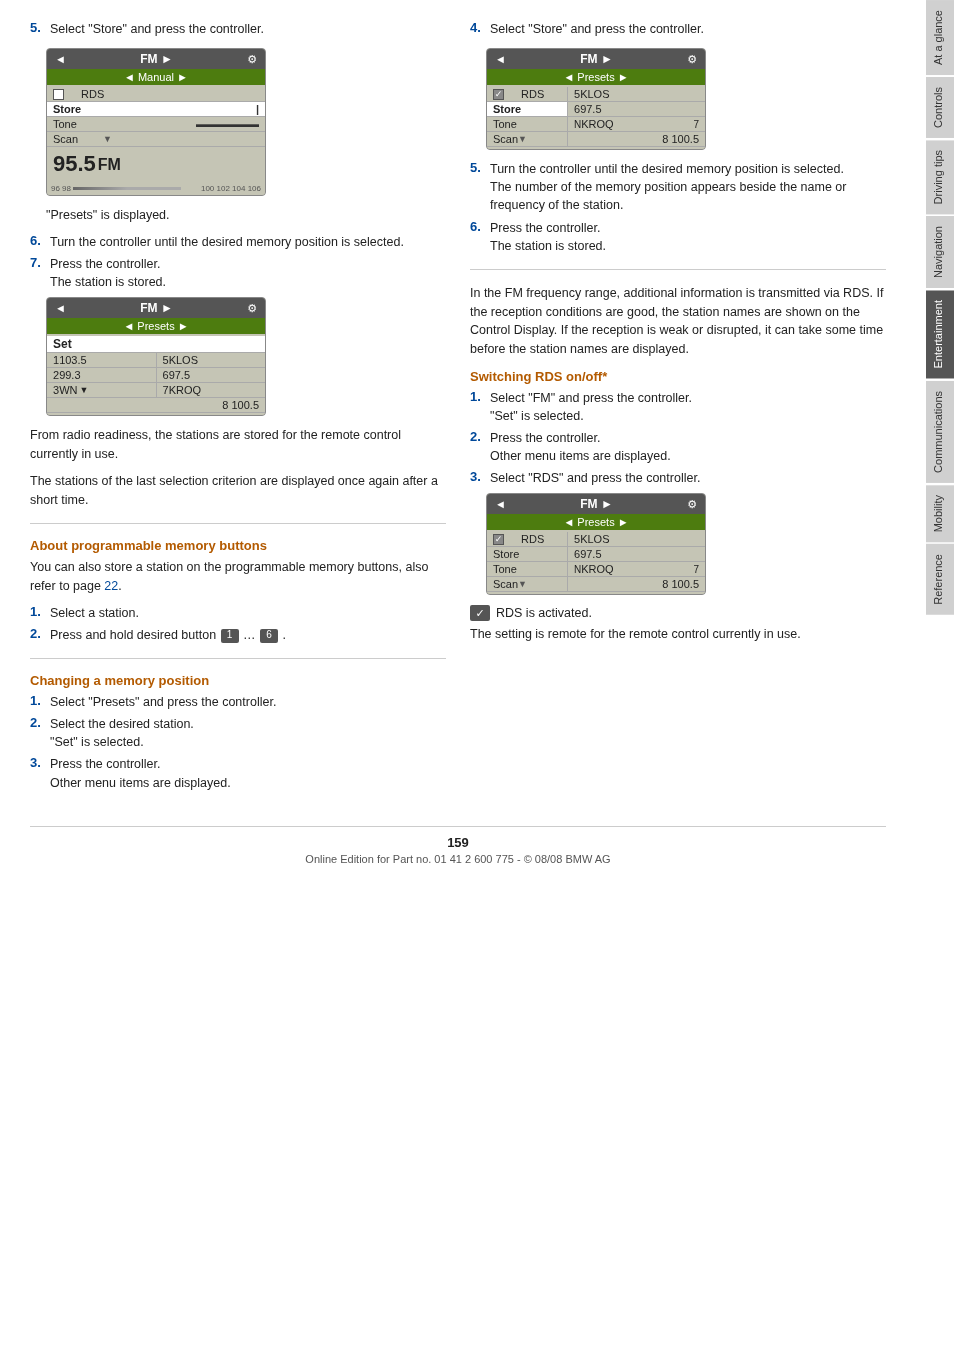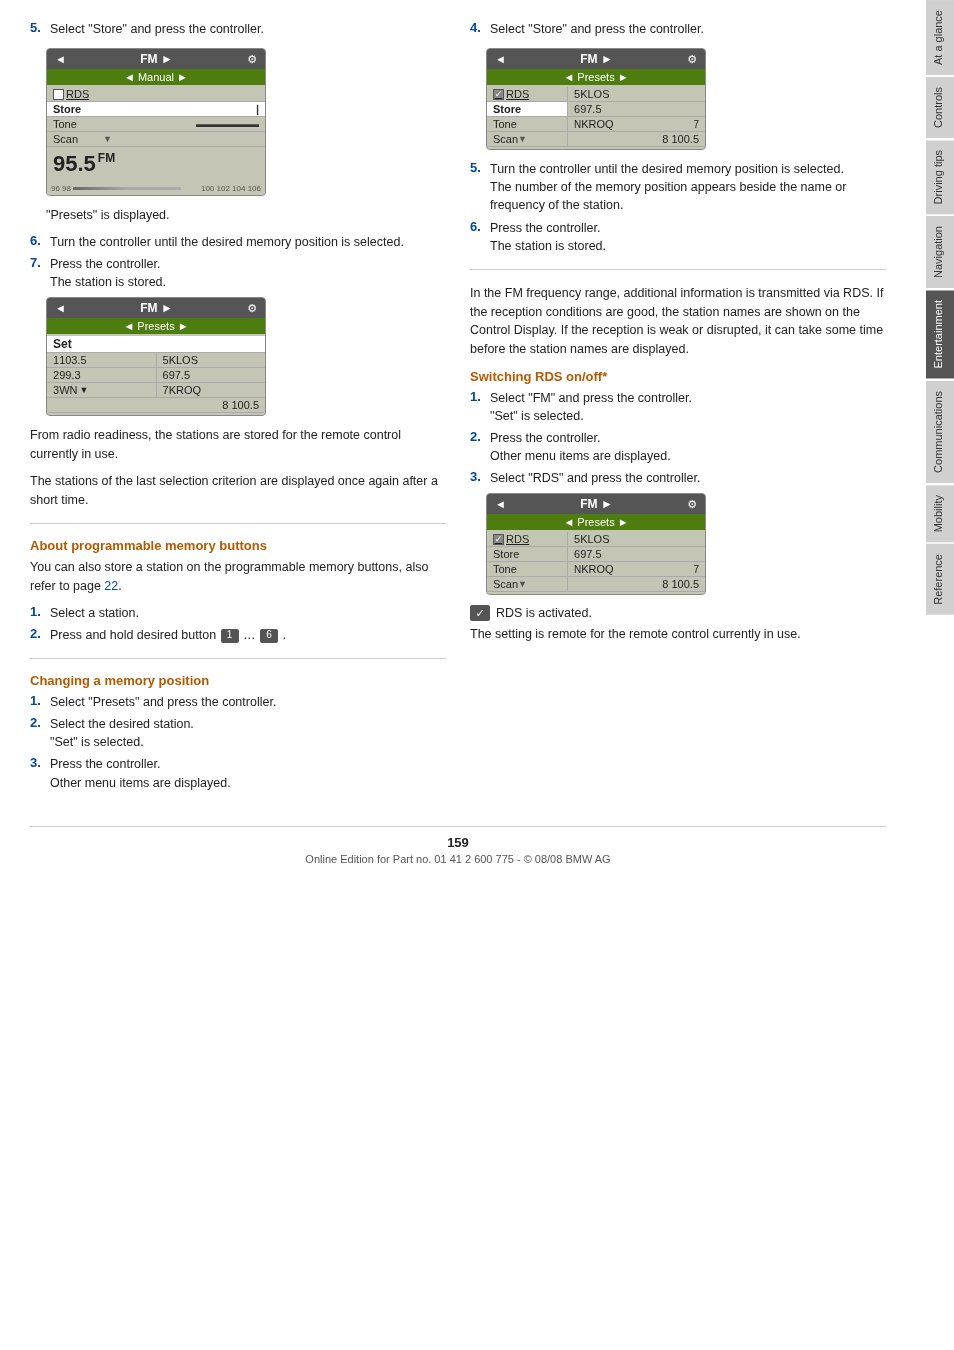--- a/index.html
+++ b/index.html
@@ -157,24 +157,24 @@
       font-size: 11px;
       color: #333;
     }
     .radio-freq-big {
       background: #c5c5b5;
       padding: 2px 6px 4px 6px;
       font-size: 22px;
       font-weight: bold;
       color: #222;
       display: flex;
-      align-items: flex-start;
+      align-items: flex-end;
     }
     .radio-freq-big .freq-unit {
-      font-size: 12px;
+      font-size: 16px;
       margin-bottom: 3px;
       margin-left: 2px;
     }
     .radio-freq-bar {
       background: #c5c5b5;
       height: 14px;
       display: flex;
       align-items: center;
       padding: 0 4px;
       font-size: 9px;
@@ -183,24 +183,23 @@
     .freq-bar-line {
       height: 3px;
       background: #888;
       flex: 1;
       position: relative;
     }
 
     
     .checkbox-rds {
       display: flex;
-      gap: 2px;
+      gap: 17px;
       padding: 1px 6px;
       font-size: 11px;
-      text-decoration: underline;
     }
     .checkbox-box {
       width: 11px;
       height: 11px;
       border: 1px solid #555;
       background: #fff;
       display: inline-flex;
       align-items: center;
       justify-content: center;
       font-size: 9px;

